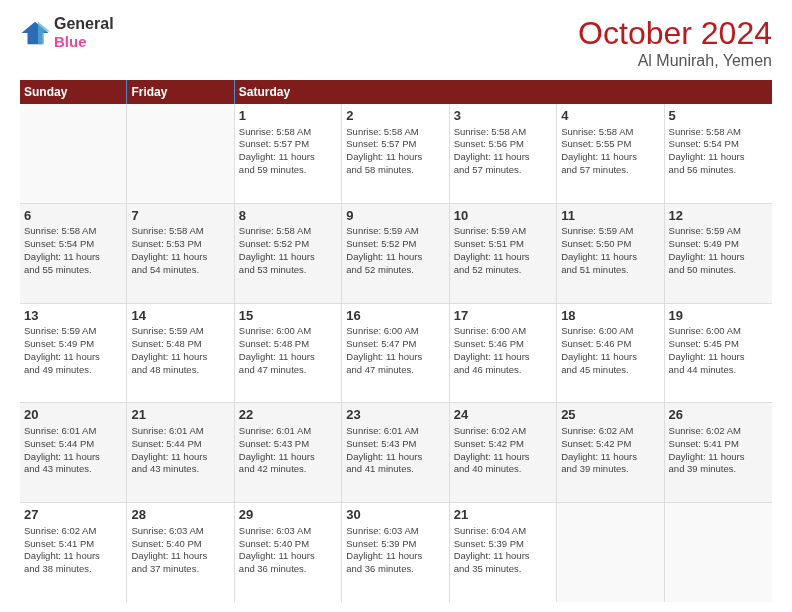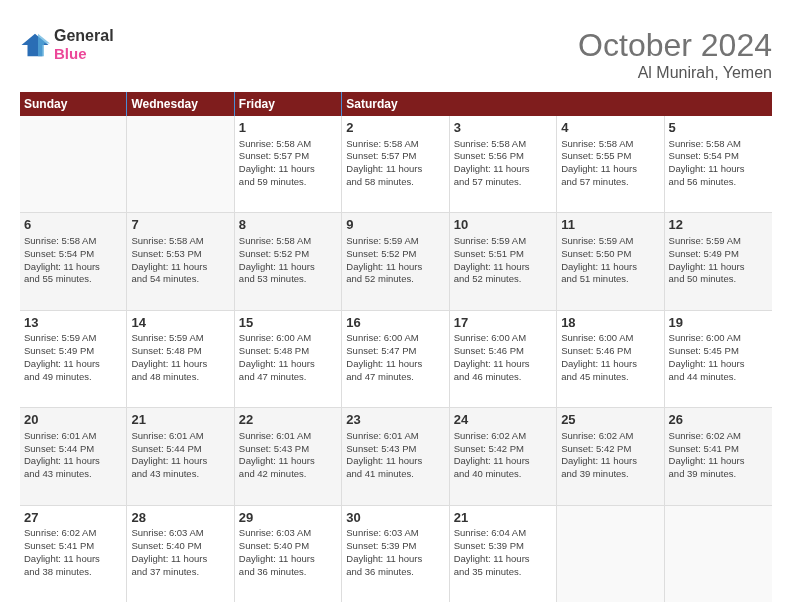--- a/index.html
+++ b/index.html
@@ -6,21 +6,21 @@
     body {
       font-family: Arial, sans-serif;
       background: #fff;
       width: 792px;
       height: 612px;
       overflow: hidden;
     }
     .page {
       width: 792px;
       height: 612px;
-      padding: 27px 20px 10px 20px;
+      padding: 15px 20px 10px 20px;
       display: flex;
       flex-direction: column;
     }
     .header {
       display: flex;
       justify-content: space-between;
       align-items: flex-start;
       margin-bottom: 10px;
     }
     .logo {
@@ -30,21 +30,21 @@
     }
     .logo-icon {
       width: 30px;
       height: 30px;
     }
     .title-block {
       text-align: right;
     }
     .month-title {
       font-size: 32px;
-      color: #737373;
+      color: #b91c1c;
       font-weight: normal;
     }
     .location-title {
       font-size: 16px;
       color: #555;
     }
     .calendar {
       flex: 1;
       display: flex;
       flex-direction: column;
@@ -114,21 +114,20 @@
     </div>
     <div class="title-block">
       <div class="month-title">October 2024</div>
       <div class="location-title">Al Munirah, Yemen</div>
     </div>
   </div>
 
   <div class="calendar">
     <div class="cal-header">
       <div class="cal-header-cell">Sunday</div>
-      <div class="cal-header-cell">Wednesday</div>
       <div class="cal-header-cell">Friday</div>
       <div class="cal-header-cell">Saturday</div>
     </div>
     <div class="cal-body" id="cal-body">
     <div class="cal-row">
           <div class="cal-cell empty"></div>
           <div class="cal-cell empty"></div>
           <div class="cal-cell">
             <div class="day-num">1</div>
             <div class="cell-info" style="white-space: pre-line;">Sunrise: 5:58 AM

